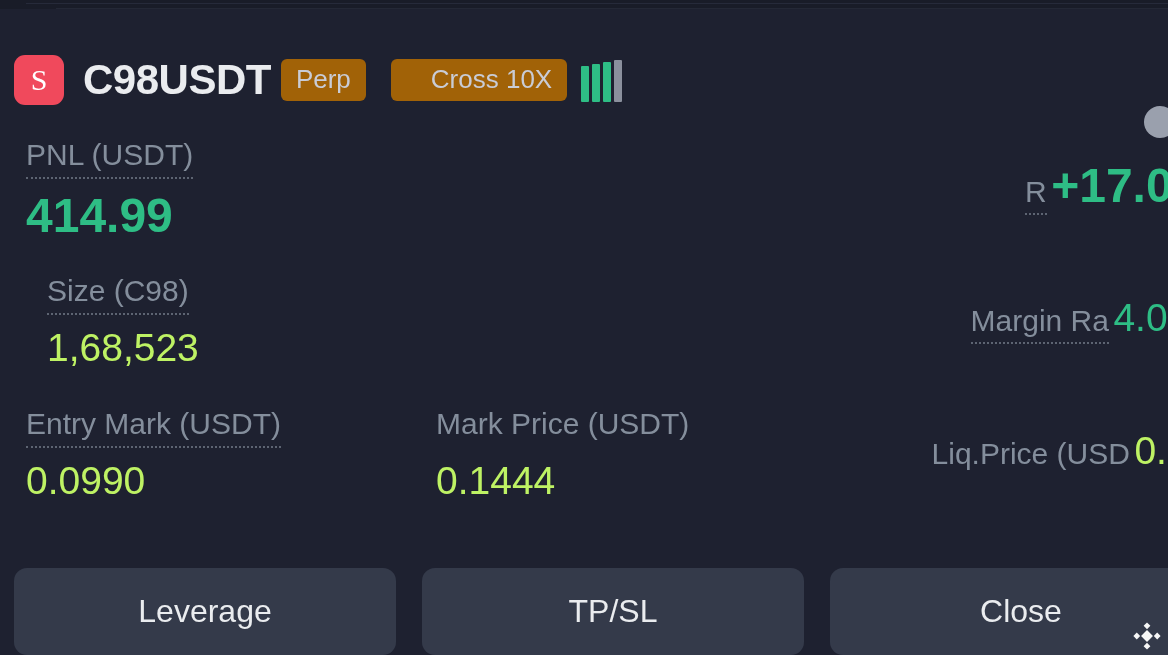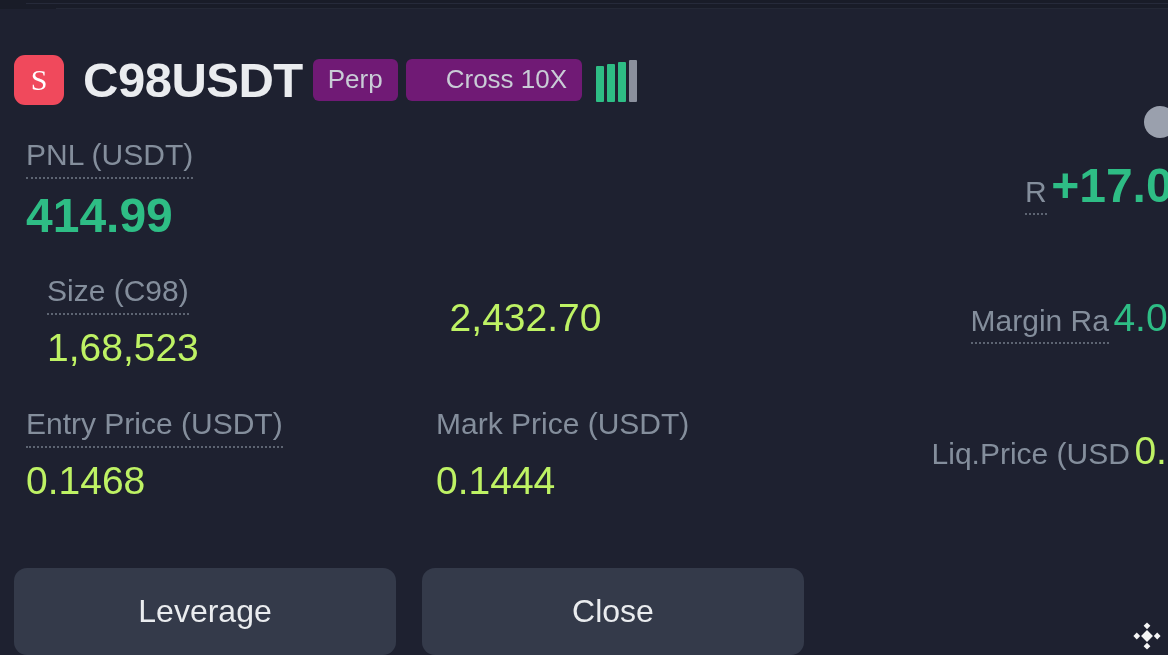--- a/index.html
+++ b/index.html
@@ -40,36 +40,36 @@
     border-radius:11px;
     background:#f0495c;
     display:flex; align-items:center; justify-content:center;
     color:#ffffff; font-size:30px; font-weight:400;
     line-height:1;
     font-family:"Liberation Serif", serif;
   }
   .pair-name {
     margin-left:19px;
     color:#eaecef;
-    font-size:49px;
+    font-size:42px;
     font-weight:700;
     letter-spacing:-0.5px;
     line-height:1;
   }
   .badge {
     margin-left:10px;
-    background:#701a75;
+    background:#a16207;
     border-radius:6px;
     color:#c9ccd6;
     font-size:26px;
     padding:7px 15px 9px 15px;
     line-height:1;
     white-space:nowrap;
   }
-  .badge.cross { margin-left:8px;padding-left:40px; }
+  .badge.cross { margin-left:25px;padding-left:40px; }
   .signal {
     margin-left:14px;
     display:flex; align-items:flex-end; gap:3px; height:44px;
   }
   .signal i { display:block; width:8px; border-radius:1px; }
   .signal i.b1 { height:36px; background:#2ebd85; }
   .signal i.b2 { height:38px; background:#2ebd85; }
   .signal i.b3 { height:40px; background:#2ebd85; }
   .signal i.b4 { height:42px; background:#8b909d; }
 
@@ -192,51 +192,51 @@
         </div>
       </div>
     </div>
 
     <div class="srow r2">
       <div class="cell c1">
         <span class="lbl dotted">Size (C98)</span>
         <span class="val">1,68,523</span>
       </div>
       <div class="cell c2">
-        <span class="val">2,432.70</span>
       </div>
       <div class="cell c3">
         <div class="inner">
           <span class="lbl dotted">Margin Ra</span>
           <span class="val green">4.01%</span>
         </div>
       </div>
     </div>
 
     <div class="srow r3">
       <div class="cell c1">
-        <span class="lbl dotted">Entry Price (USDT)</span>
-        <span class="val">0.1468</span>
+        <span class="lbl dotted">Entry Mark (USDT)</span>
+        <span class="val">0.0990</span>
       </div>
       <div class="cell c2">
         <span class="lbl">Mark Price (USDT)</span>
         <span class="val">0.1444</span>
       </div>
       <div class="cell c3 liq">
         <div class="inner">
           <span class="lbl">Liq.Price (USD</span>
           <span class="val">0.749</span>
         </div>
       </div>
     </div>
 
   </div>
 
   <div class="actions">
     <button class="btn">Leverage</button>
+    <button class="btn">TP/SL</button>
     <button class="btn">Close</button>
   </div>
 
   <div class="watermark">
     <svg class="wm-logo" viewBox="0 0 100 100">
       <g fill="#ffffff">
         <rect x="36" y="36" width="28" height="28" transform="rotate(45 50 50)"></rect>
         <rect x="8" y="42" width="16" height="16" transform="rotate(45 16 50)"></rect>
         <rect x="76" y="42" width="16" height="16" transform="rotate(45 84 50)"></rect>
         <rect x="42" y="8" width="16" height="16" transform="rotate(45 50 16)"></rect>

